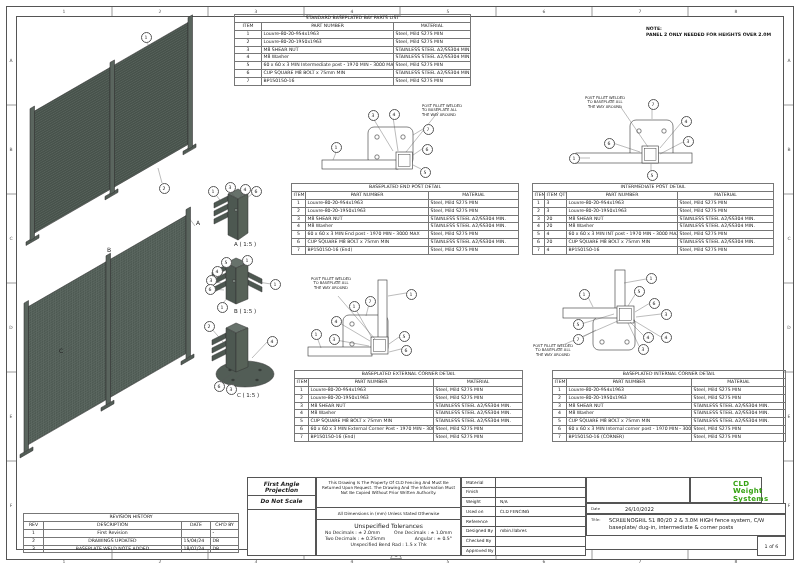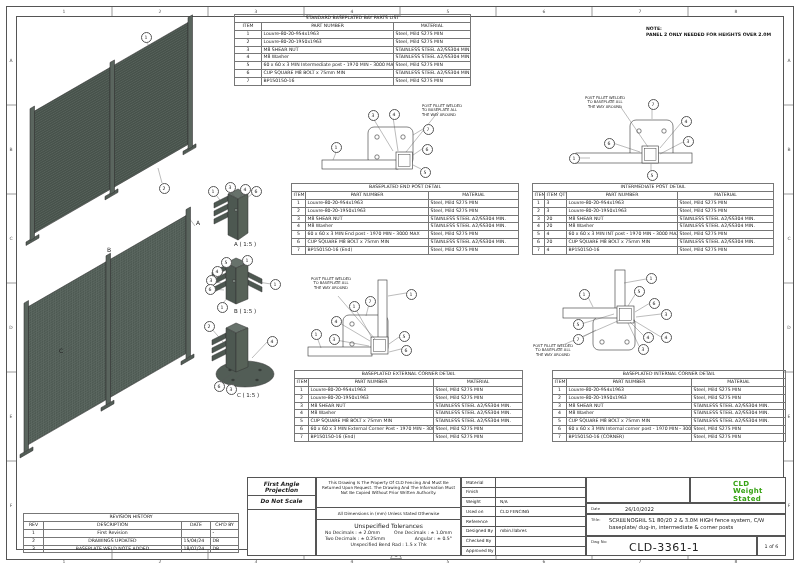--- a/index.html
+++ b/index.html
@@ -772,36 +772,32 @@
   </div>
 
   <div class="box" style="left:586px;top:477px;width:104px;height:26px">
     <div style="padding-top:2px">
       <i class="addr-line" style="width:26px"></i><i class="addr-line" style="width:42px"></i>
       <i class="addr-line" style="width:18px"></i><i class="addr-line" style="width:14px"></i>
       <i class="addr-line" style="width:38px"></i><i class="addr-line" style="width:30px"></i>
       <i class="addr-line" style="width:24px"></i>
     </div>
   </div>
-  <div class="box" style="left:690px;top:477px;width:96px;height:26px">
+  <div class="box" style="left:690px;top:477px;width:72px;height:26px">
     <div class="logo-text" style="position:absolute;left:42px;top:3px">
       <div>CLD</div>
       <div>Weight</div>
-      <div>Stated</div>
+      <div>Systems</div>
     </div>
   </div>
   <div class="box" style="left:586px;top:503px;width:200px;height:11px">
     <span class="small-label" style="position:absolute;left:4px;top:2px">Date</span>
     <span style="position:absolute;left:38px;top:1.5px;font-size:5px">26/10/2022</span>
   </div>
   <div class="box" style="left:586px;top:514px;width:200px;height:22px">
     <span class="small-label" style="position:absolute;left:4px;top:2px">Title:</span>
     <span style="position:absolute;left:22px;top:2px;width:174px;font-size:5.3px;line-height:1.3">SCREENOGRIL S1 80/20 2 &amp; 3.0M HIGH fence system, C/W baseplate/ dug-in, intermediate &amp; corner posts</span>
   </div>
-  <div class="box" style="left:586px;top:536px;width:171px;height:20px">
-    <span class="small-label" style="position:absolute;left:4px;top:1.5px">Dwg No:</span>
-    <span style="position:absolute;left:42px;top:4px;font-size:11px;letter-spacing:0.5px">CLD-3361-1</span>
-  </div>
   <div class="box" style="left:757px;top:536px;width:29px;height:20px">
     <span style="position:absolute;left:0;right:0;top:7px;text-align:center;font-size:4.8px">1 of 6</span>
   </div>
 
 </div>
 
 </body></html>

